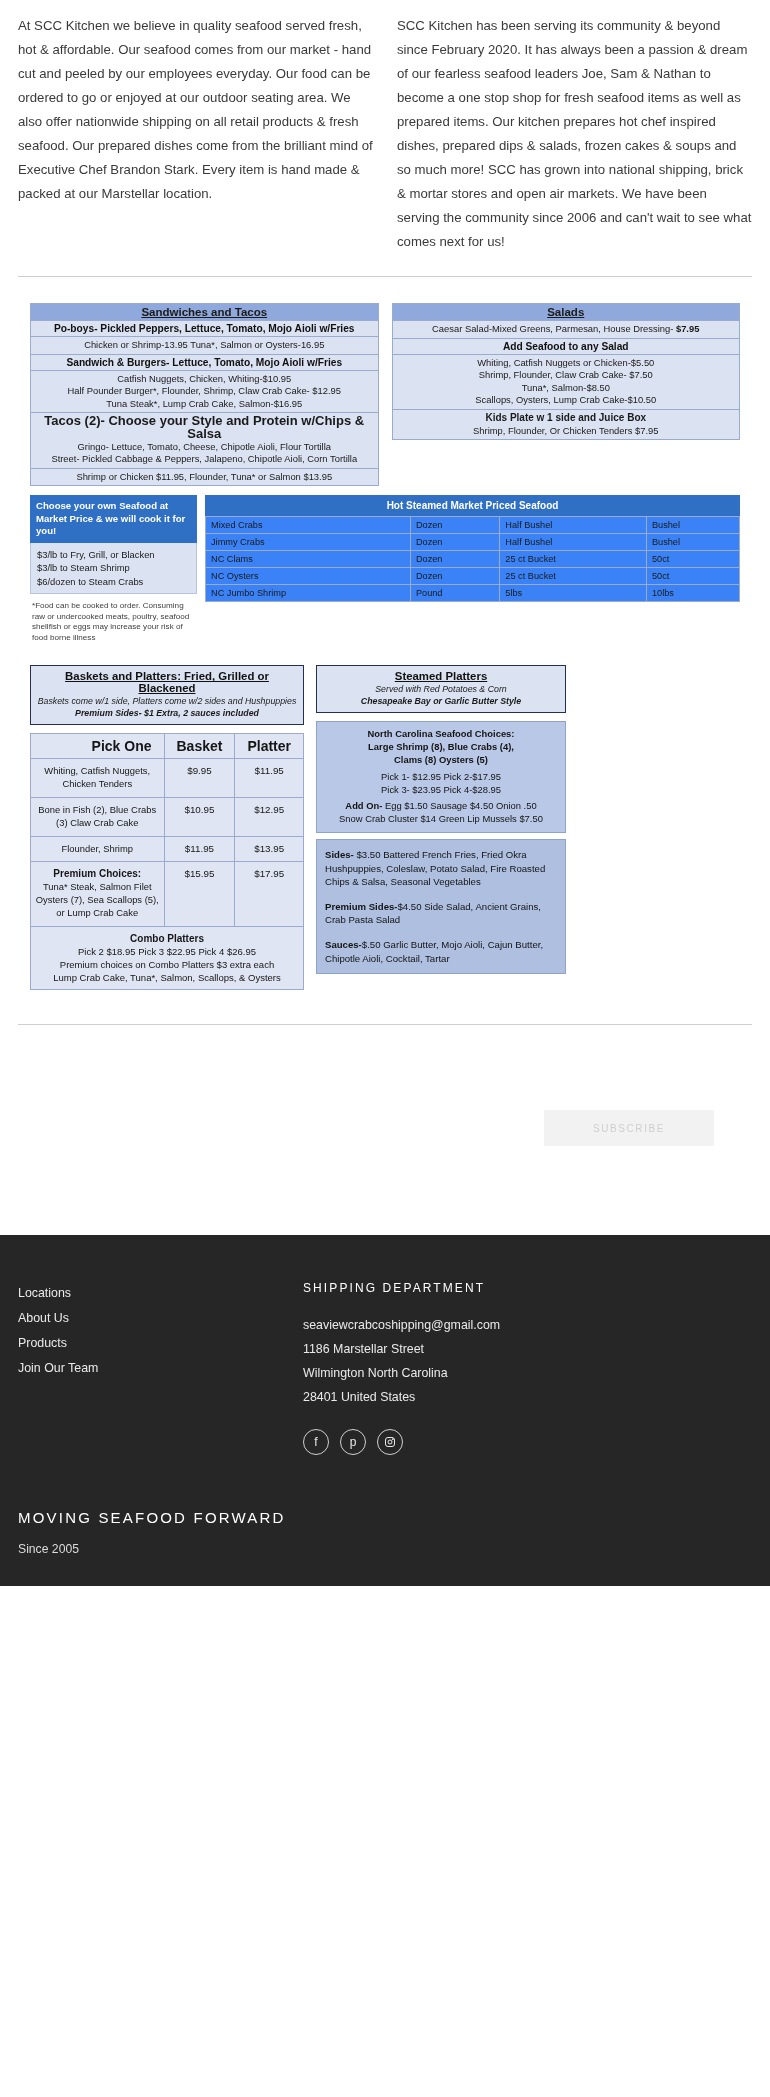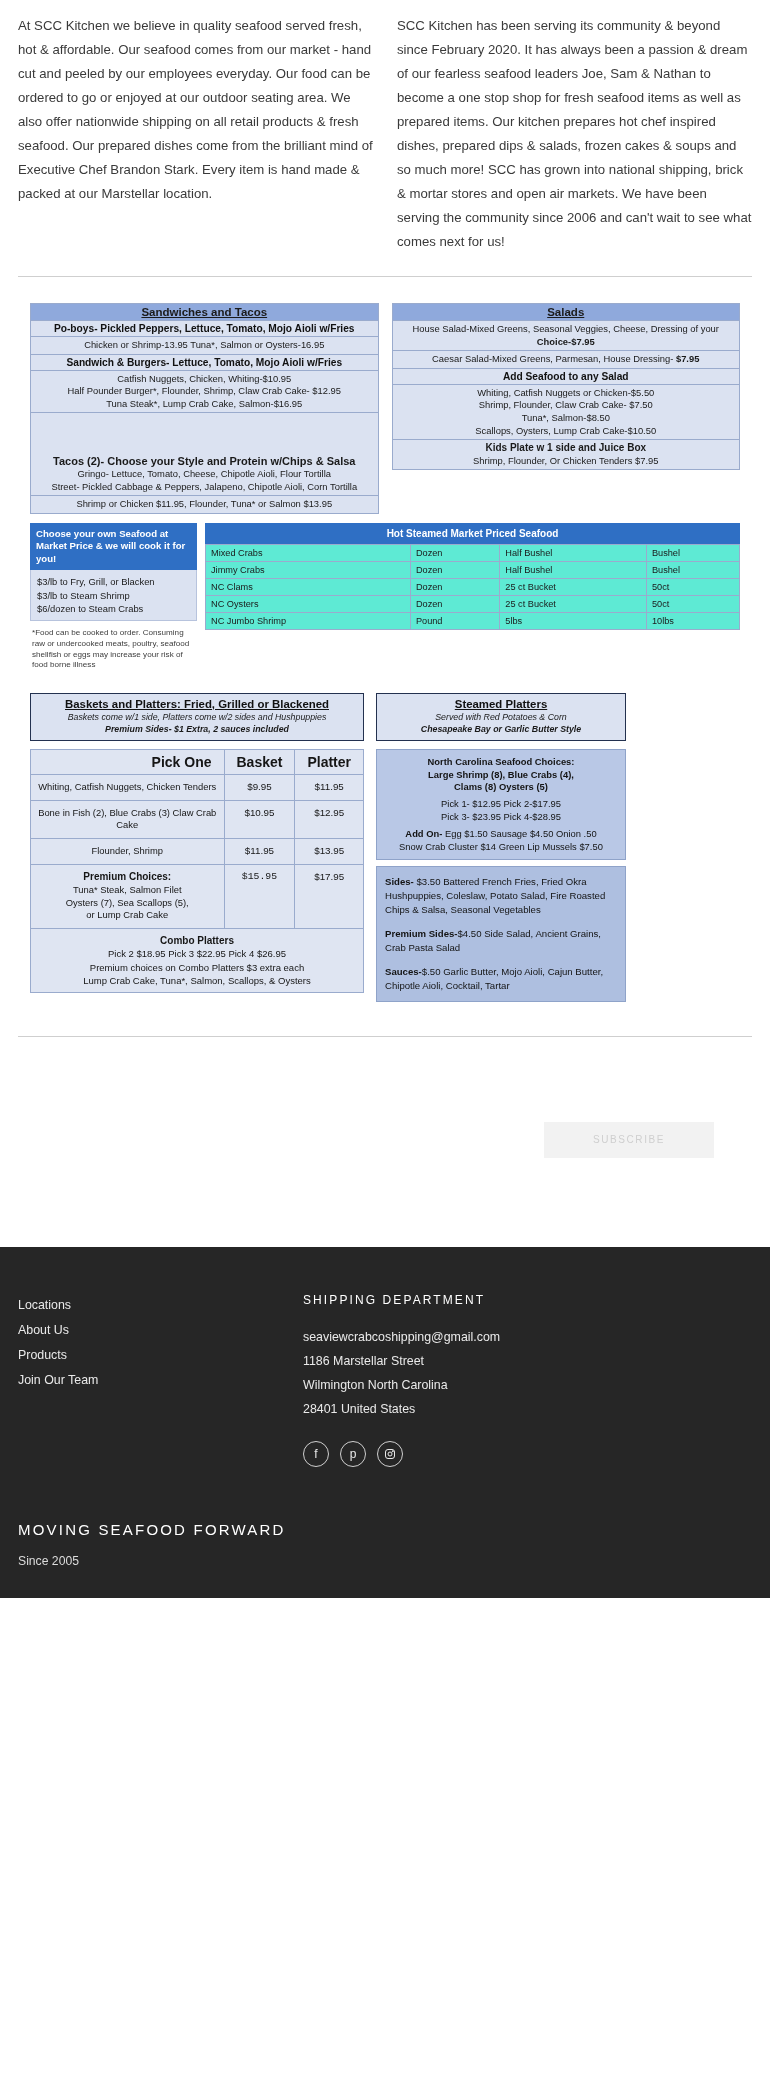--- a/index.html
+++ b/index.html
@@ -104,38 +104,38 @@
   }
   .disclaimer {
     font-size: 8.1px;
     line-height: 10.6px;
     color: #3d3d3d;
     padding: 7px 2px 0 2px;
   }
 
   .hot-table { flex: 1; }
   table.hot { border-collapse: collapse; width: 100%; }
-  table.hot td { border: 1px solid #9aabcd; font-size: 9.2px; padding: 3px 5px; background:#5eead4; color:#1a1a1a; }
+  table.hot td { border: 1px solid #9aabcd; font-size: 9.2px; padding: 3px 5px; background:#3b82f6; color:#1a1a1a; }
   table.hot td.name { text-align: left; }
   table.hot td.val { text-align: left; }
   .hot-hd {
     background: #2f6fc4;
     color: #fff;
     font-weight: bold;
     font-size: 10px;
     text-align: center;
     padding: 4px;
     border: 1px solid #2f6fc4;
   }
 
   
   .baskets-wrap { padding: 22px 30px 0 30px; }
   .baskets-row { display: flex; gap: 12px; align-items: flex-start; }
 
-  .bask-left { width: 334px; }
+  .bask-left { width: 274px; }
   .bask-right { width: 250px; }
 
   .titlebox {
     border: 1.5px solid #23314f;
     background: #dbe2f1;
     text-align: center;
     padding: 4px 6px 5px 6px;
   }
   .titlebox .t1 { font-weight: bold; font-size: 11.4px; text-decoration: underline; color:#111; }
   .titlebox .t2 { font-size: 8.8px; font-style: italic; line-height: 12px; color:#1a1a1a; margin-top:1px;}
@@ -269,37 +269,34 @@
       </tr>
       <tr>
         <td class="cell-bold">Sandwich &amp; Burgers- Lettuce, Tomato, Mojo Aioli w/Fries</td>
       </tr>
       <tr>
         <td class="cell-plain ml" style="white-space:pre-line">Catfish Nuggets, Chicken, Whiting-$10.95
 Half Pounder Burger*, Flounder, Shrimp, Claw Crab Cake- $12.95
 Tuna Steak*, Lump Crab Cake, Salmon-$16.95</td>
       </tr>
       <tr>
-        <td class="cell-plain tacos" style="white-space:pre-line"><div style="font-weight: bold; font-size: 11px; margin-top: 40px;">Tacos (2)- Choose your Style and Protein w/Chips &amp; Salsa</div><div>Gringo- Lettuce, Tomato, Cheese, Chipotle Aioli, Flour Tortilla</div><div>Street- Pickled Cabbage &amp; Peppers, Jalapeno, Chipotle Aioli, Corn Tortilla</div></td>
+        <td class="cell-plain tacos" style="white-space:pre-line"><div style="font-weight: bold; font-size: 13px;">Tacos (2)- Choose your Style and Protein w/Chips &amp; Salsa</div><div>Gringo- Lettuce, Tomato, Cheese, Chipotle Aioli, Flour Tortilla</div><div>Street- Pickled Cabbage &amp; Peppers, Jalapeno, Chipotle Aioli, Corn Tortilla</div></td>
       </tr>
       <tr>
         <td class="cell-plain">Shrimp or Chicken $11.95,  Flounder, Tuna* or Salmon $13.95</td>
       </tr>
     </tbody>
       </table>
 
     <table class="mx col-right">
       <tbody>
           <tr>
         <td class="bluehead">
           <u>Salads</u>
         </td>
-      </tr>
-      <tr>
-        <td class="cell-plain" style="white-space:pre-line"><span>House Salad-Mixed Greens, Seasonal Veggies, Cheese, Dressing of your </span><b>Choice-$7.95</b></td>
       </tr>
       <tr>
         <td class="cell-plain" style="white-space:pre-line"><span>Caesar Salad-Mixed Greens, Parmesan, House Dressing- </span><b>$7.95</b></td>
       </tr>
       <tr>
         <td class="cell-bold">Add Seafood to any Salad</td>
       </tr>
       <tr>
         <td class="cell-plain" style="white-space:pre-line">Whiting, Catfish Nuggets or Chicken-$5.50
 Shrimp, Flounder, Claw Crab Cake- $7.50
@@ -396,21 +393,21 @@
               <td class="price">$11.95</td>
               <td class="price">$13.95</td>
             </tr>
             <tr>
               <td class="desc">
                 <div style="font-weight: bold; font-size: 10px;">Premium Choices:</div>
                 <div>Tuna* Steak, Salmon Filet</div>
                 <div>Oysters (7), Sea Scallops (5),</div>
                 <div>or Lump Crab Cake</div>
               </td>
-              <td class="price" style="padding-top: 6px; font-family: Liberation Mono, monospace;">$15.95</td>
+              <td class="price" style="padding-top: 6px;">$15.95</td>
               <td class="price" style="padding-top: 6px;">$17.95</td>
             </tr>
           </tbody>
         <tbody>
             <tr>
           <td class="combo" colspan="3">
                 <div class="b-bold" style="font-size: 10px;">Combo Platters</div>
                 <div>Pick 2 $18.95     Pick 3 $22.95     Pick 4 $26.95</div>
                 <div>Premium choices on Combo Platters $3 extra each</div>
                 <div>Lump Crab Cake, Tuna*, Salmon, Scallops, &amp; Oysters</div>

